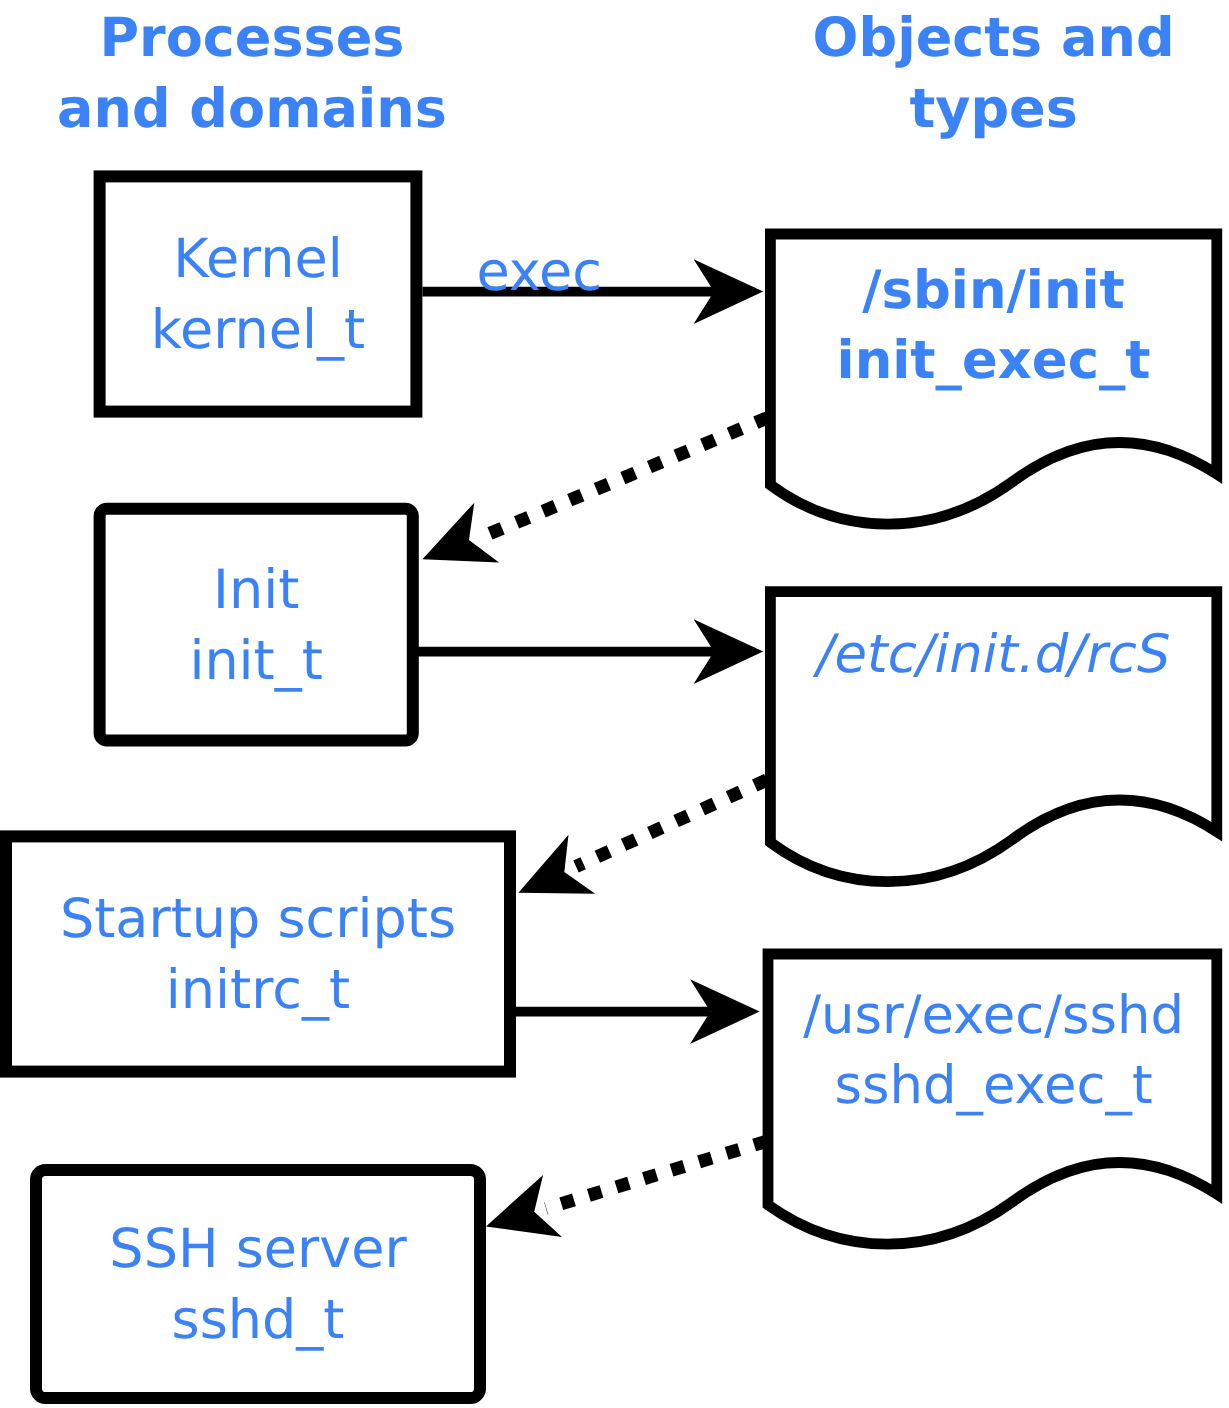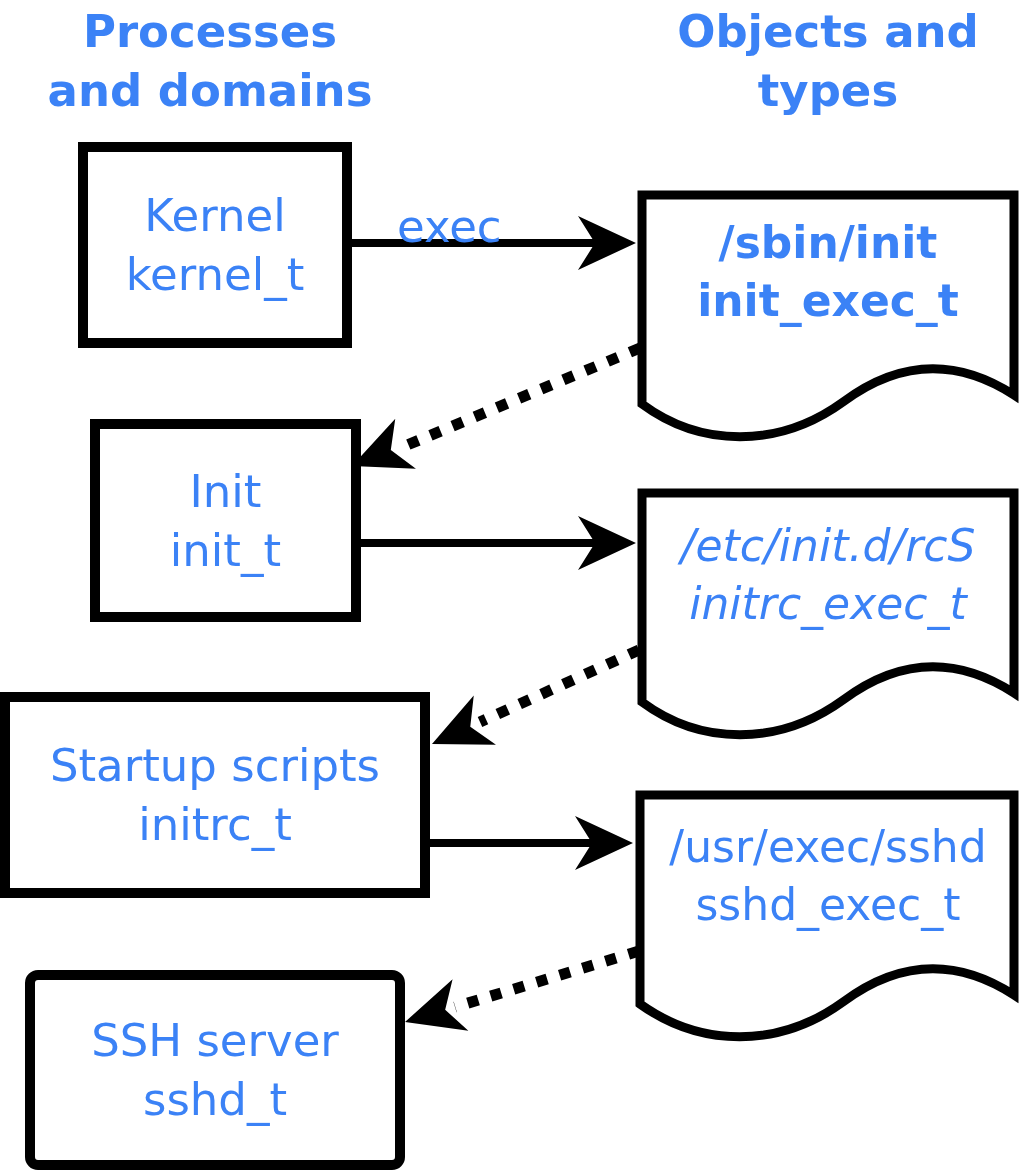--- a/index.html
+++ b/index.html
@@ -43,21 +43,21 @@
     display: flex;
     flex-direction: column;
     align-items: center;
     justify-content: center;
     text-align: left;
     font-size: 45px;
     line-height: 59px;
     white-space: nowrap;
   }
   .proc-box-kernel  { left: 78px;  top: 142px; width: 274px; height: 206px; }
-  .proc-box-init    { left: 90px;  top: 419px; width: 271px; height: 203px; }
+  .proc-box-init    { left: 78px;  top: 419px; width: 271px; height: 203px; border-radius: 11px; }
   .proc-box-startup { left: 0px;   top: 692px; width: 430px; height: 206px; }
   .proc-box-sshd    { left: 25px;  top: 970px; width: 380px; height: 200px; border-radius: 13px; }
   .doc-text {
     position: absolute;
     left: 642px;
     width: 372px;
     text-align: center;
     font-size: 44px;
     line-height: 58px;
     white-space: nowrap;
@@ -141,20 +141,19 @@
     <div>SSH server</div>
     <div>sshd_t</div>
   </div>
 
   <div class="doc-text doc-text-1">
     <div>/sbin/init</div>
     <div>init_exec_t</div>
   </div>
   <div class="doc-text doc-text-2">
     <div>/etc/init.d/rcS</div>
-    <div>initrc_exec_t</div>
   </div>
   <div class="doc-text doc-text-3">
     <div>/usr/exec/sshd</div>
     <div>sshd_exec_t</div>
   </div>
 
 </div>
 
 </body></html>

